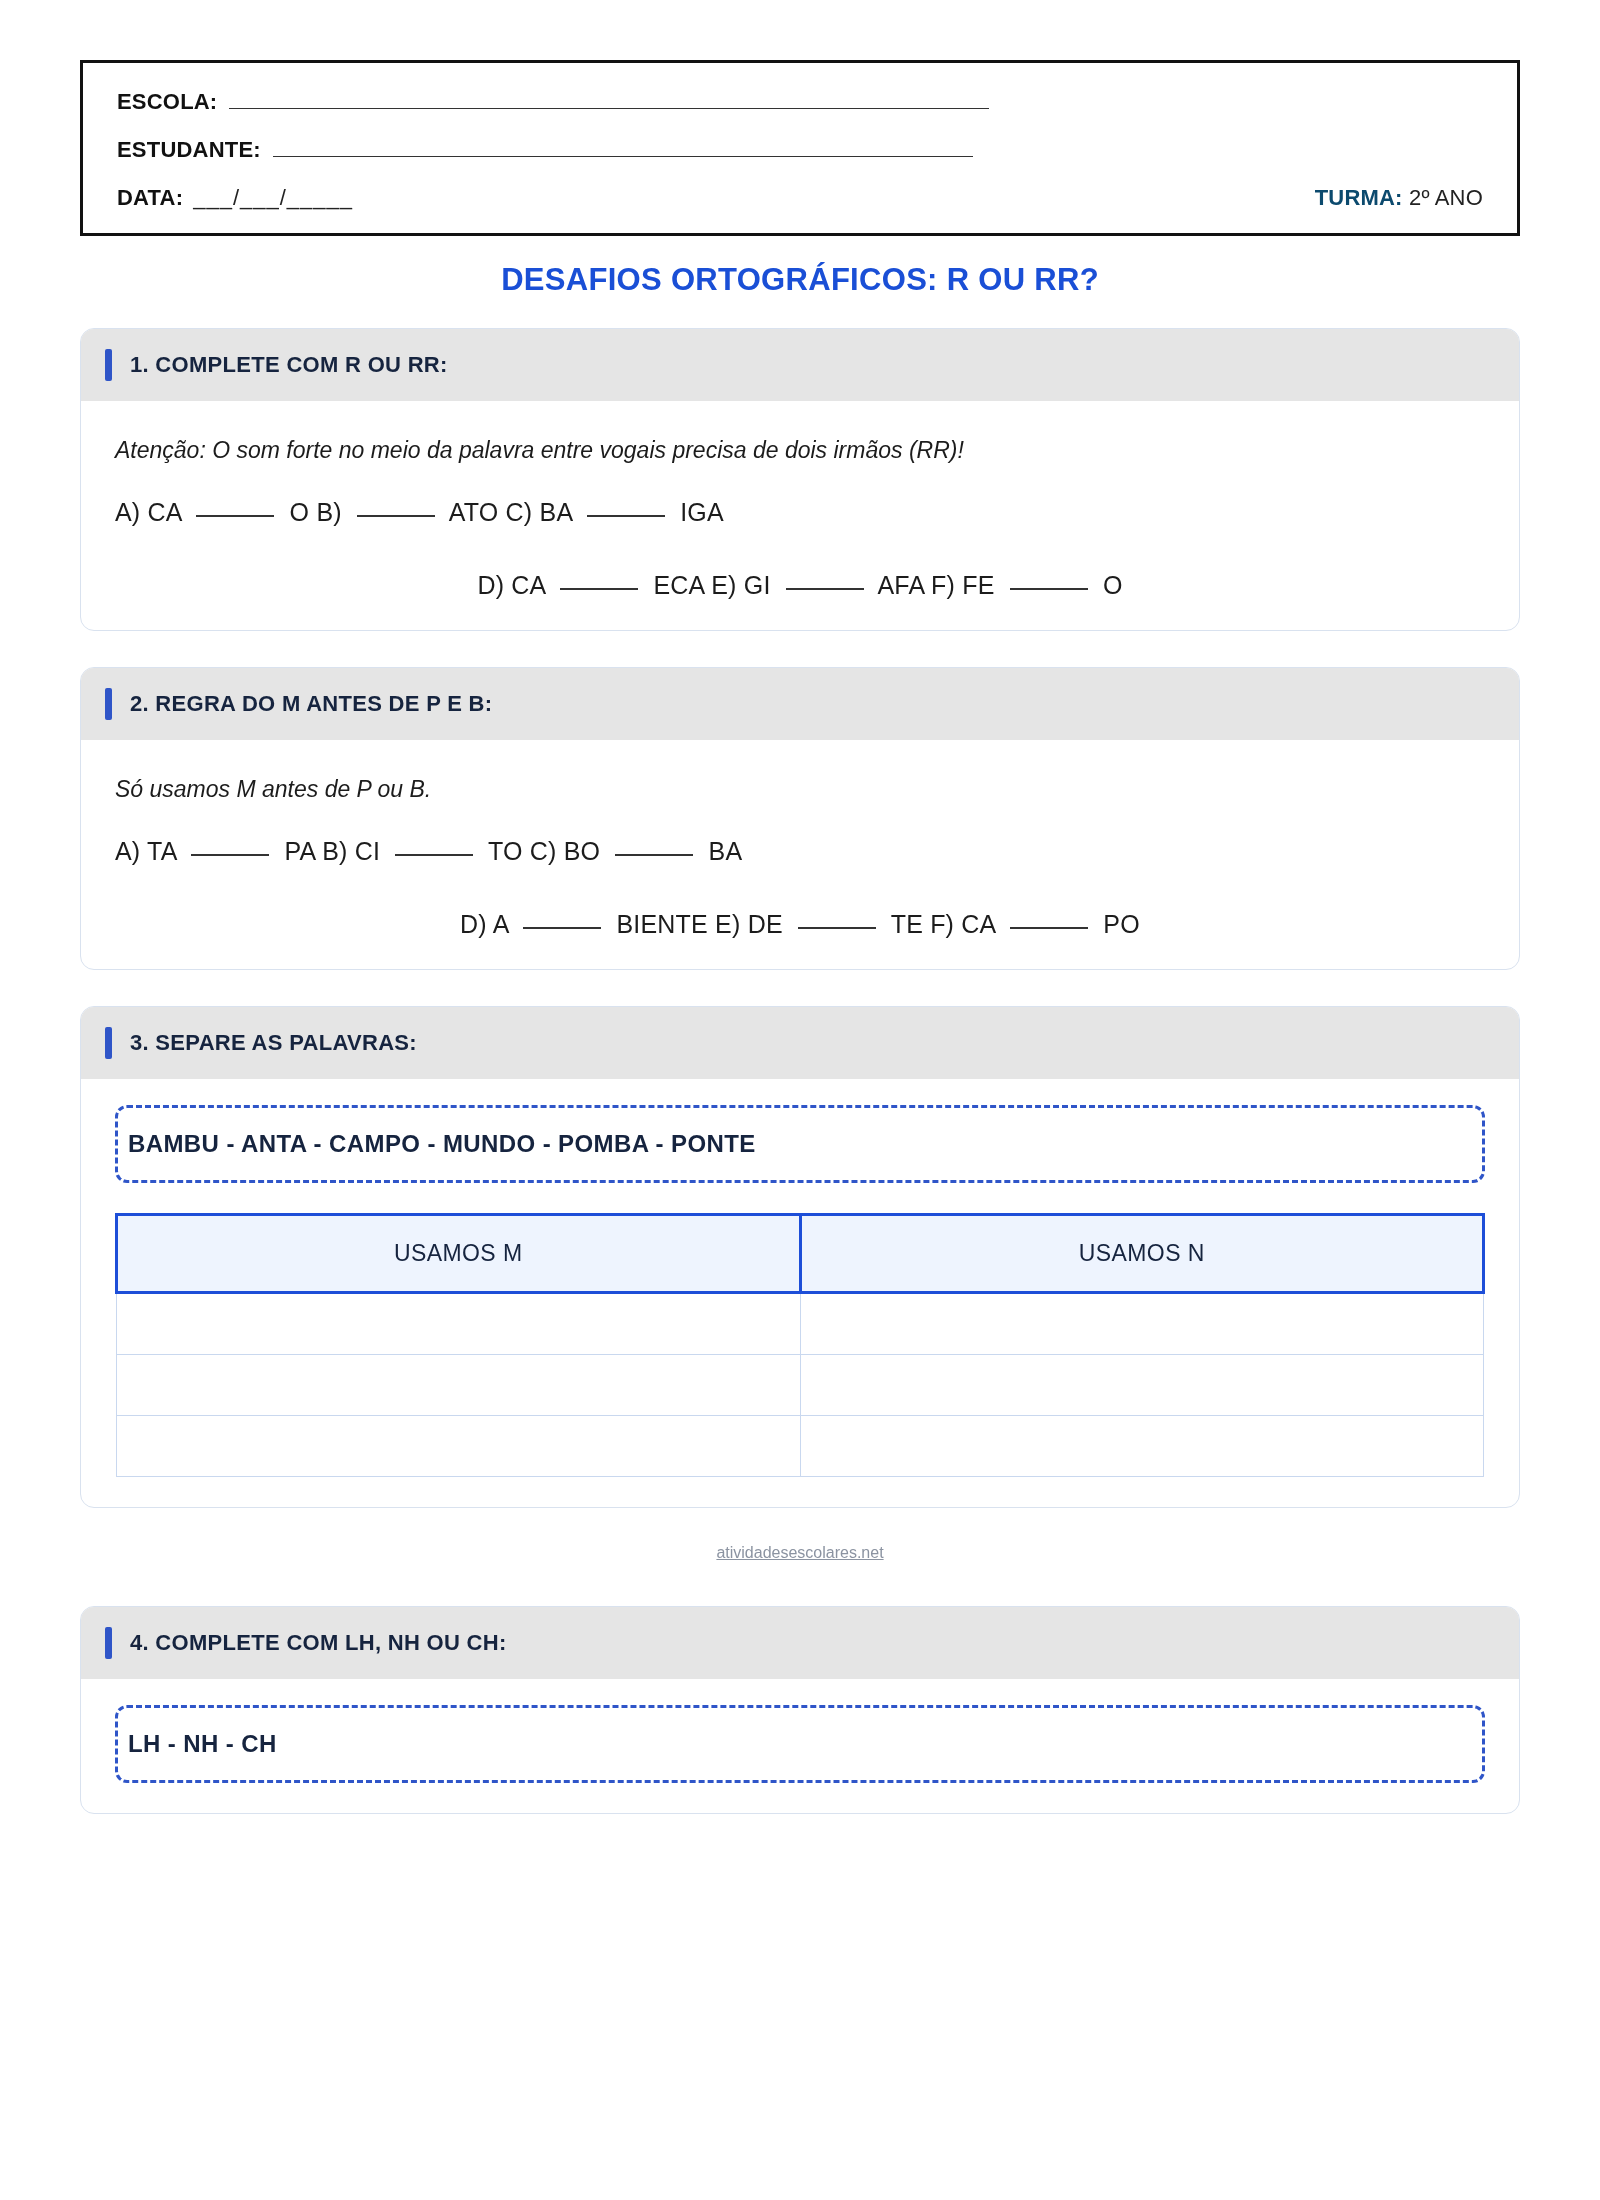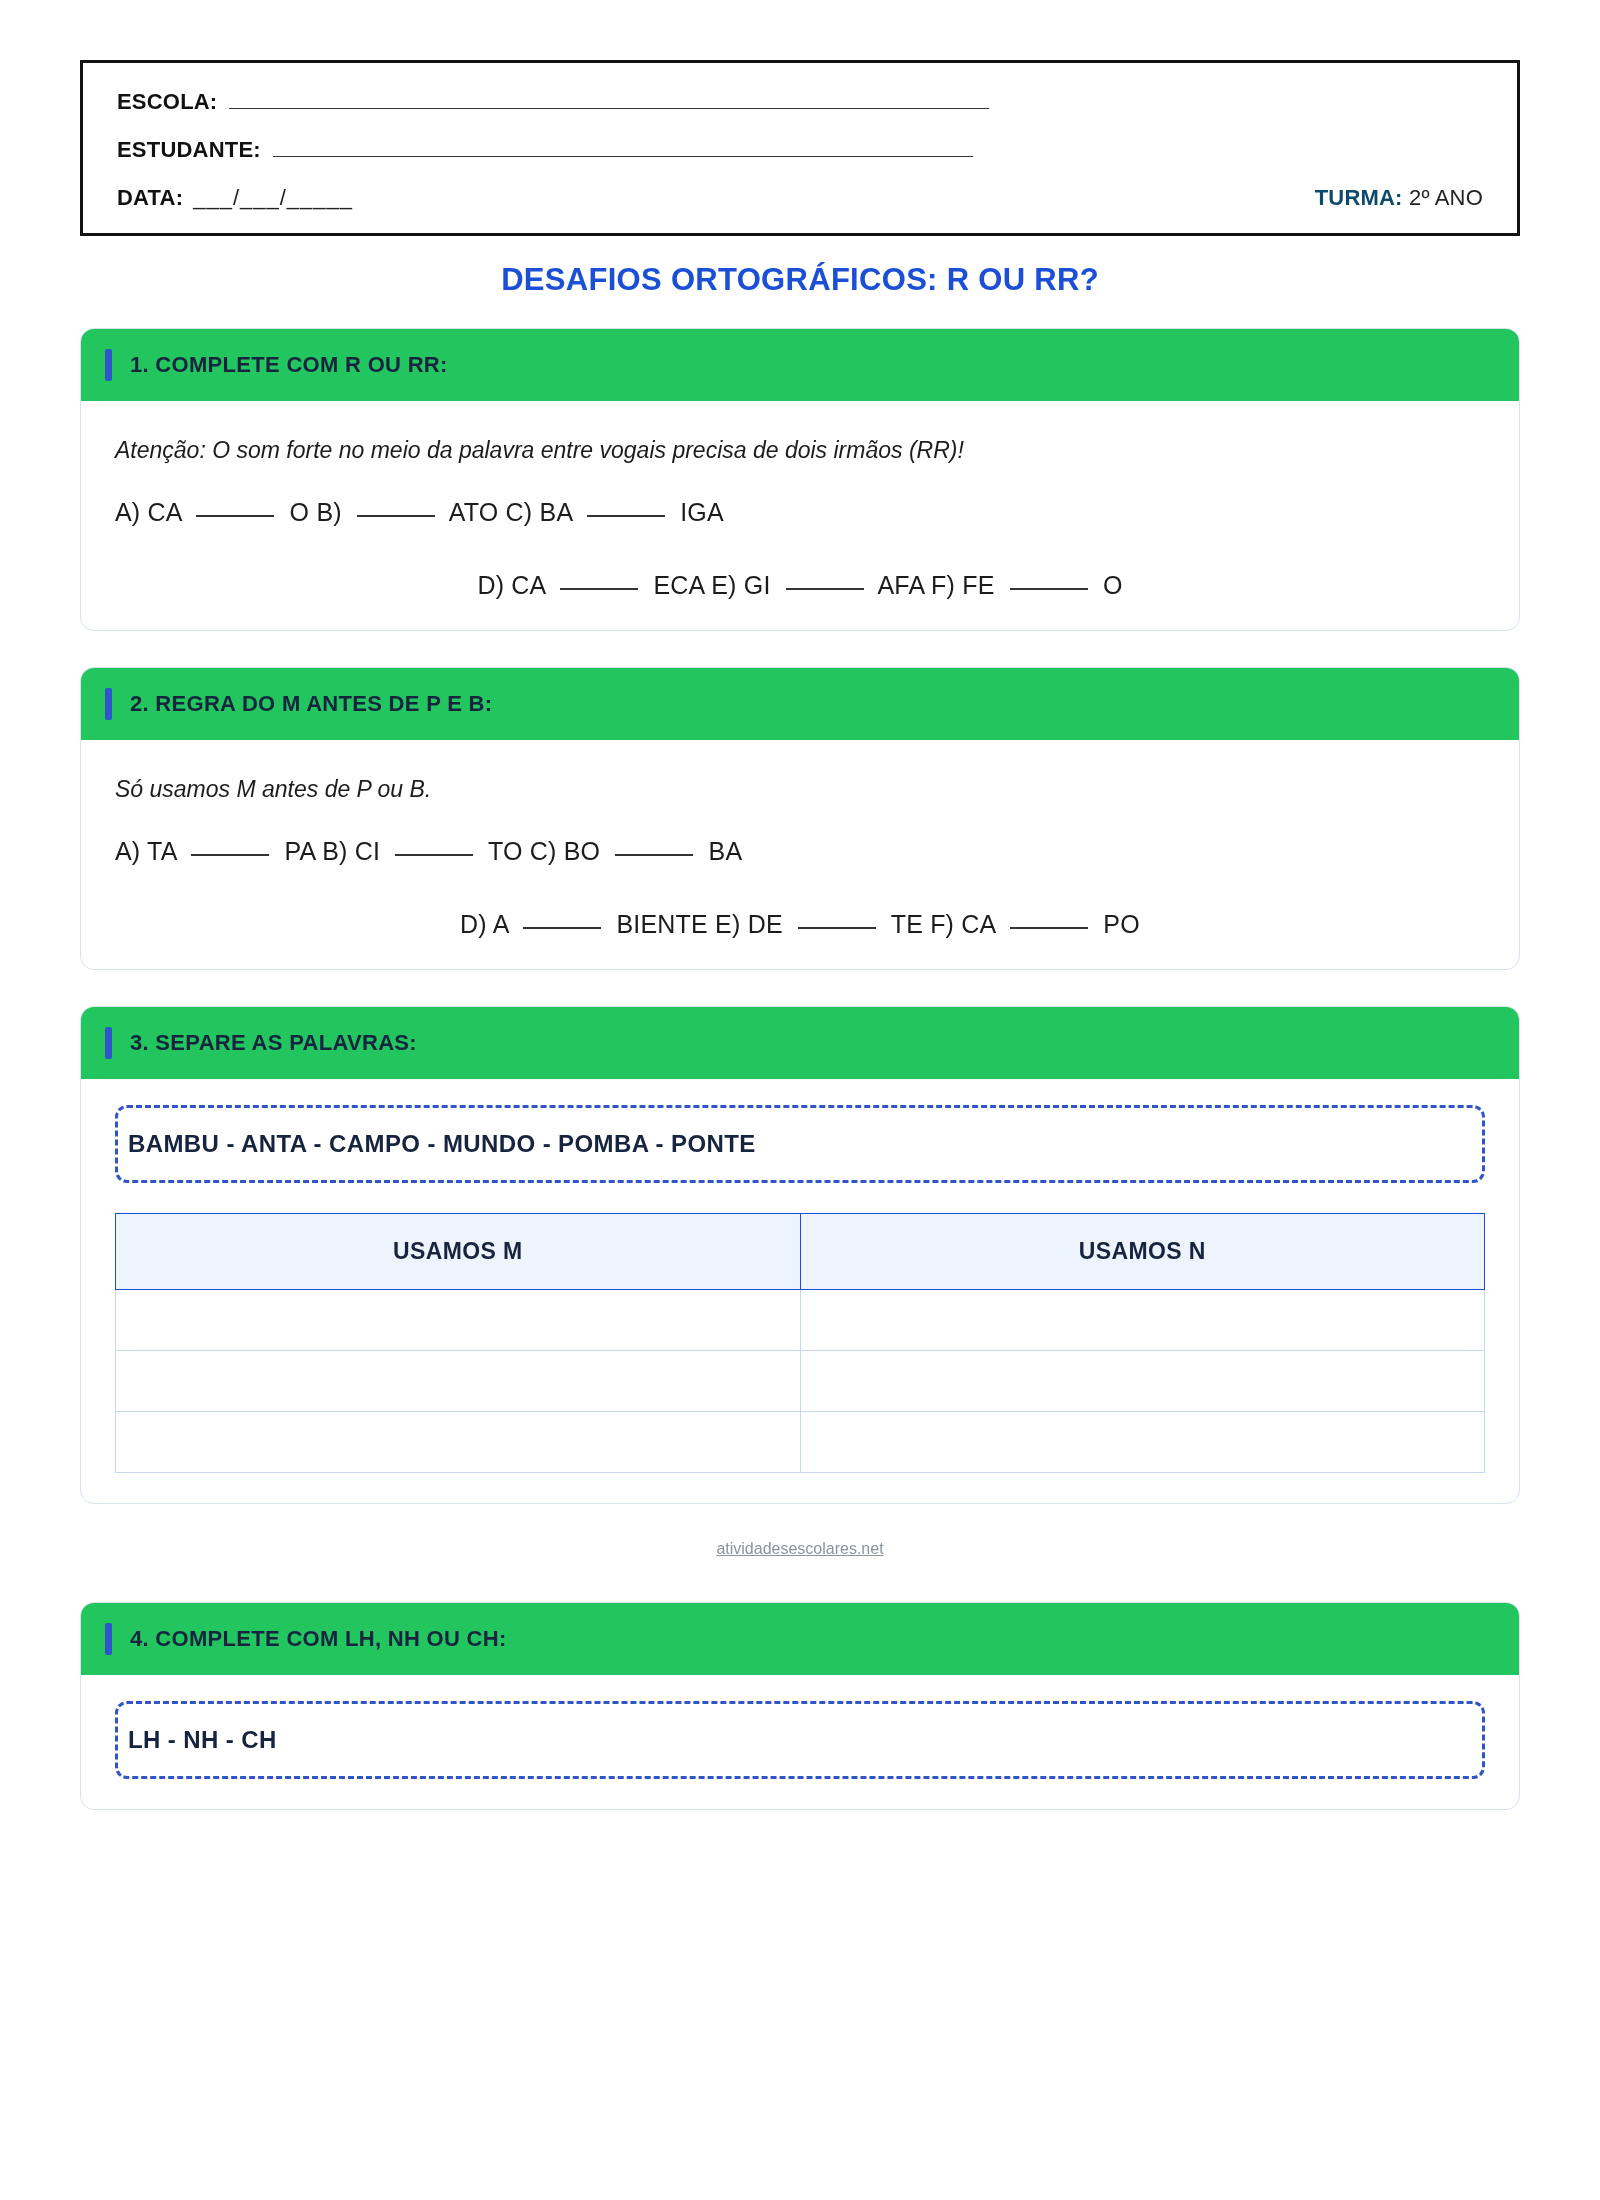--- a/index.html
+++ b/index.html
@@ -75,21 +75,21 @@
   
   .card {
     border: 1px solid #d9e2ef;
     border-radius: 14px;
     background: #ffffff;
     box-sizing: border-box;
     padding: 0 0 30px 0;
     margin-bottom: 36px;
   }
   .card-head {
-    background: #22c55e;
+    background: #e5e5e5;
     border-radius: 13px 13px 0 0;
     padding: 20px 0 20px 0;
     display: flex;
     align-items: center;
   }
   .card-head .bar {
     width: 7px;
     height: 32px;
     background: #2f55c8;
     margin: 0 18px 0 24px;
@@ -142,23 +142,23 @@
 
   
   .sep-table {
     margin: 30px 34px 0 34px;
     border-collapse: collapse;
     width: calc(100% - 68px);
     table-layout: fixed;
   }
   .sep-table th {
     background: #eef4fe;
-    border: 1px solid #1d4ed8;
+    border: 3px solid #1d4ed8;
     font-size: 23px;
-    font-weight: bold;
+    font-weight: normal;
     color: #16243f;
     padding: 24px 0;
     letter-spacing: 0.4px;
   }
   .sep-table td {
     border: 1px solid #c9d8ef;
     height: 58px;
   }
 
   

